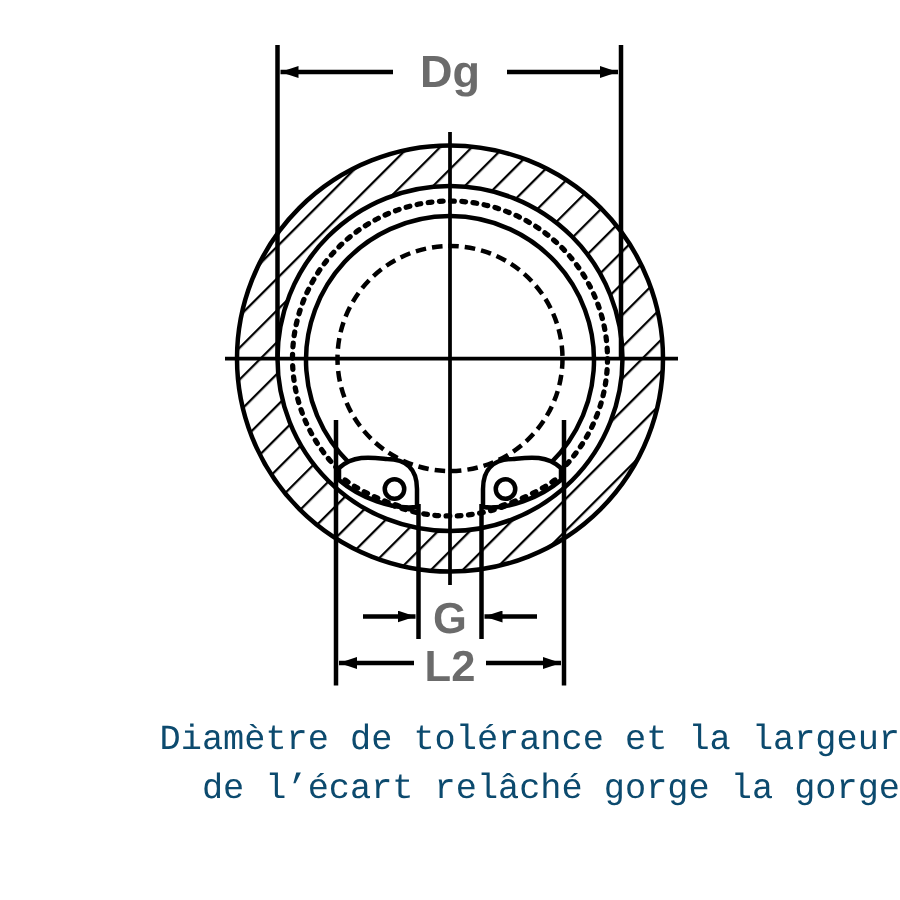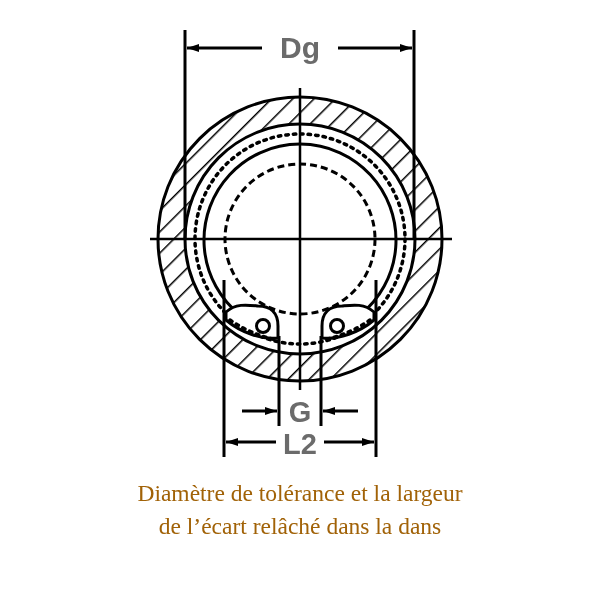--- a/index.html
+++ b/index.html
@@ -1,23 +1,23 @@
 <!DOCTYPE html>
 <html><head>
 <meta charset="utf-8">
 <style>
   html, body { margin: 0; padding: 0; background: #ffffff; }
   body { width: 600px; height: 600px; position: relative; overflow: hidden; }
   #diagram { position: absolute; left: 0; top: 0; width: 600px; height: 600px; }
   .dim-label { font-family: "Liberation Sans", sans-serif; font-weight: bold; fill: #6b6b6b; }
   #caption {
     position: absolute; left: 0; top: 477px; width: 600px;
-    text-align: center;
-    font-family: Liberation Serif, serif;
-    font-size: 23.5px; line-height: 33px; color: #a16207;
+    text-align: right;
+    font-family: Liberation Mono, monospace;
+    font-size: 23.5px; line-height: 33px; color: #0c4a6e;
   }
   #caption div { white-space: nowrap; }
 </style>
 </head>
 <body>
 
 <svg id="diagram" viewBox="0 0 600 600" xmlns="http://www.w3.org/2000/svg">
   <defs>
     <pattern id="hatch" patternUnits="userSpaceOnUse" width="15" height="15" patternTransform="rotate(45 300 239)">
       <rect width="15" height="15" fill="#ffffff"></rect>
@@ -63,14 +63,14 @@
 
   <line x1="224" y1="280" x2="224" y2="457" stroke="#000" stroke-width="3"></line>
   <line x1="376" y1="280" x2="376" y2="457" stroke="#000" stroke-width="3"></line>
   <line x1="276" y1="442" x2="226" y2="442" stroke="#000" stroke-width="3" marker-end="url(#arrow)"></line>
   <line x1="324" y1="442" x2="374" y2="442" stroke="#000" stroke-width="3" marker-end="url(#arrow)"></line>
   <text class="dim-label" x="300" y="454" font-size="29" text-anchor="middle">L2</text>
 </svg>
 
 <div id="caption">
   <div>Diamètre de tolérance et la largeur</div>
-  <div>de l’écart relâché dans la dans</div>
+  <div>de l’écart relâché gorge la gorge</div>
 </div>
 
 </body></html>

